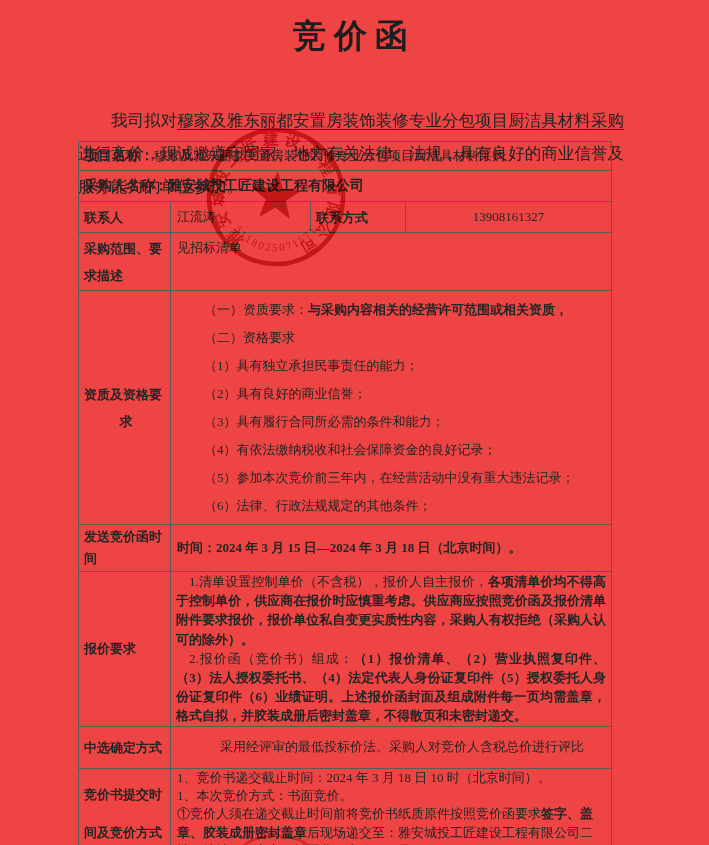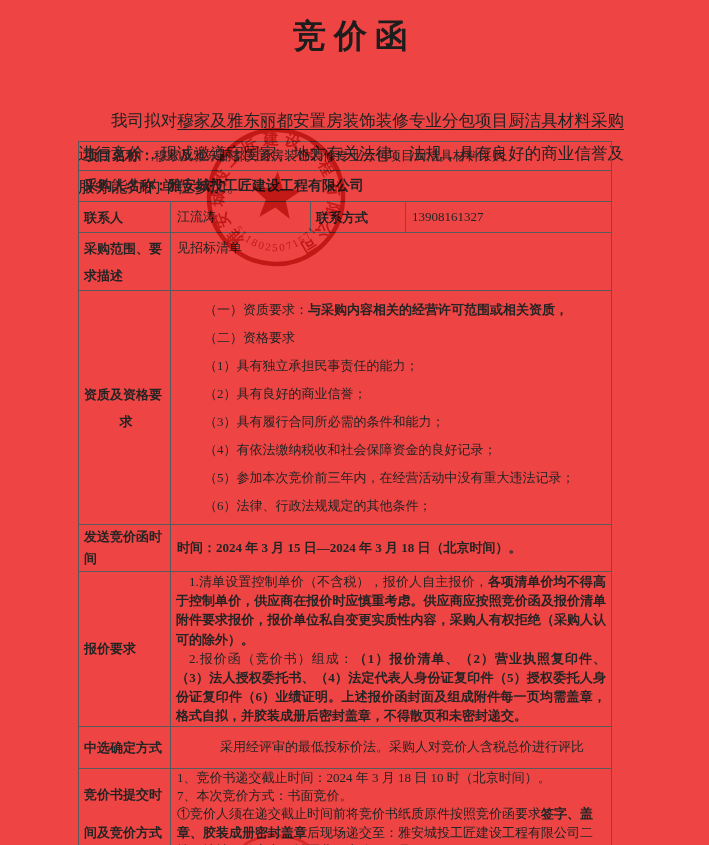--- a/index.html
+++ b/index.html
@@ -30,21 +30,21 @@
     font-size:13px; color:#242424; overflow:hidden;
   }
   td.lab { font-weight:bold; font-size:14px; padding:1px 2px 1px 5px; line-height:27px; color:#1e1e1e; }
   td.lab.lh-tight { line-height:22px; }
   td.lab.lh-loose { line-height:38px; }
   .lab .ctr { text-align:center; }
   td.val { padding:1px 6px; }
   td.val.vtop { vertical-align:top; padding-top:6px; }
   .fullrow { padding:2px 5px; font-size:13.5px; }
   .fullrow .cap { font-size:14px; }
-  td.num { font-size:14px; }
+  td.num { font-size:14px;text-align:center; }
   td.qual { padding:0 6px 0 33px; line-height:28px; font-size:13.5px; }
   td.quote { padding:0 5px; line-height:19.2px; font-size:13px; }
   td.quote p { text-indent:1em; text-align:justify; }
   td.submit { padding:0 6px; line-height:18.3px; font-size:13px; }
   td.boldval { font-weight:bold; font-size:13.5px; }
   td.indent1 { text-indent:1em; font-size:13.5px;padding-left:36px; }
 
   .stamp {
     position:absolute; left:204px; top:125px; width:144px; height:144px;
     mix-blend-mode:multiply; opacity:0.82; transform:rotate(4deg);
@@ -130,21 +130,21 @@
         <td class="lab">中选确定方式</td>
         <td colspan="3" class="val indent1">采用经评审的最低投标价法。采购人对竞价人含税总价进行评比</td>
       </tr>
       <tr style="height:92px">
         <td class="lab lh-loose">
           <div>竞价书提交时</div>
           <div>间及竞价方式</div>
         </td>
         <td colspan="3" class="submit">
           <div>1、竞价书递交截止时间：2024 年 3 月 18 日 10 时（北京时间）。</div>
-          <div>7、本次竞价方式：书面竞价。</div>
+          <div>1、本次竞价方式：书面竞价。</div>
           <div><span>①竞价人须在递交截止时间前将竞价书纸质原件按照竞价函要求</span><span class="b">签字、盖章、胶装成册密封盖章</span><span>后现场递交至：雅安城投工匠建设工程有限公司二楼（地址：雅安市雨城区北环东路 100 号）。</span></div>
         </td>
       </tr>
     </tbody>
   </table>
 
   <div class="stamp">
     <svg viewBox="0 0 144 144" xmlns="http://www.w3.org/2000/svg">
       <defs>
         <path id="sealTopArc" d="M 72,125 A 53,53 0 1 1 72,19 A 53,53 0 1 1 72,125" fill="none"></path>

